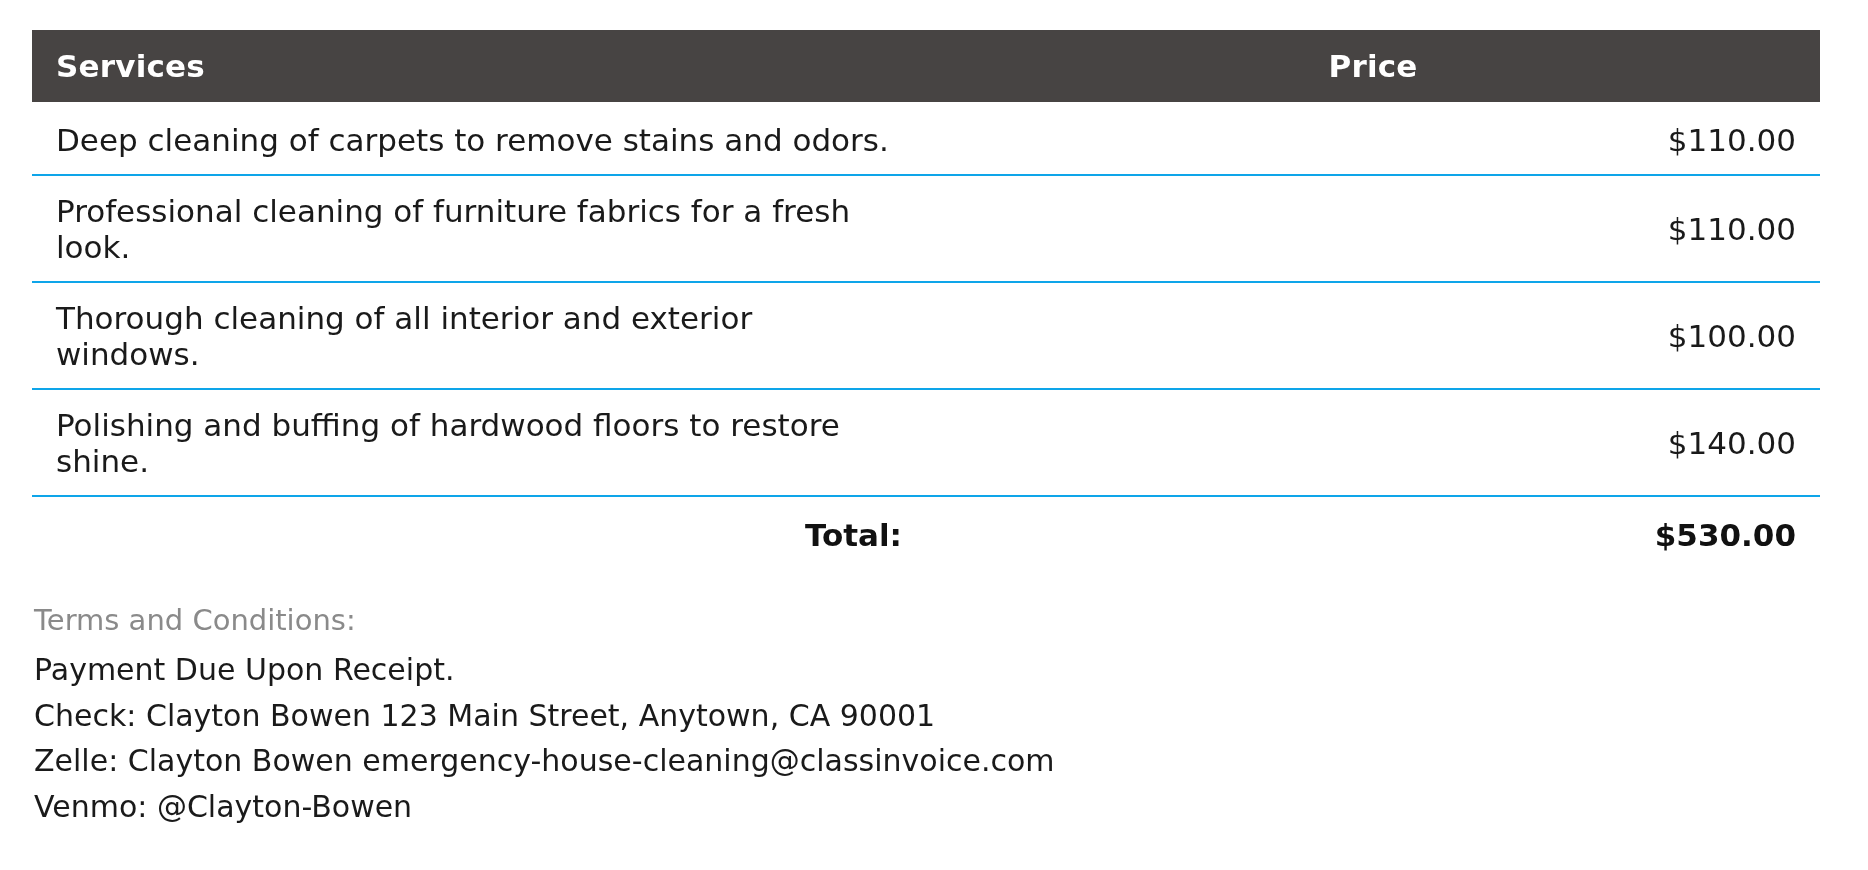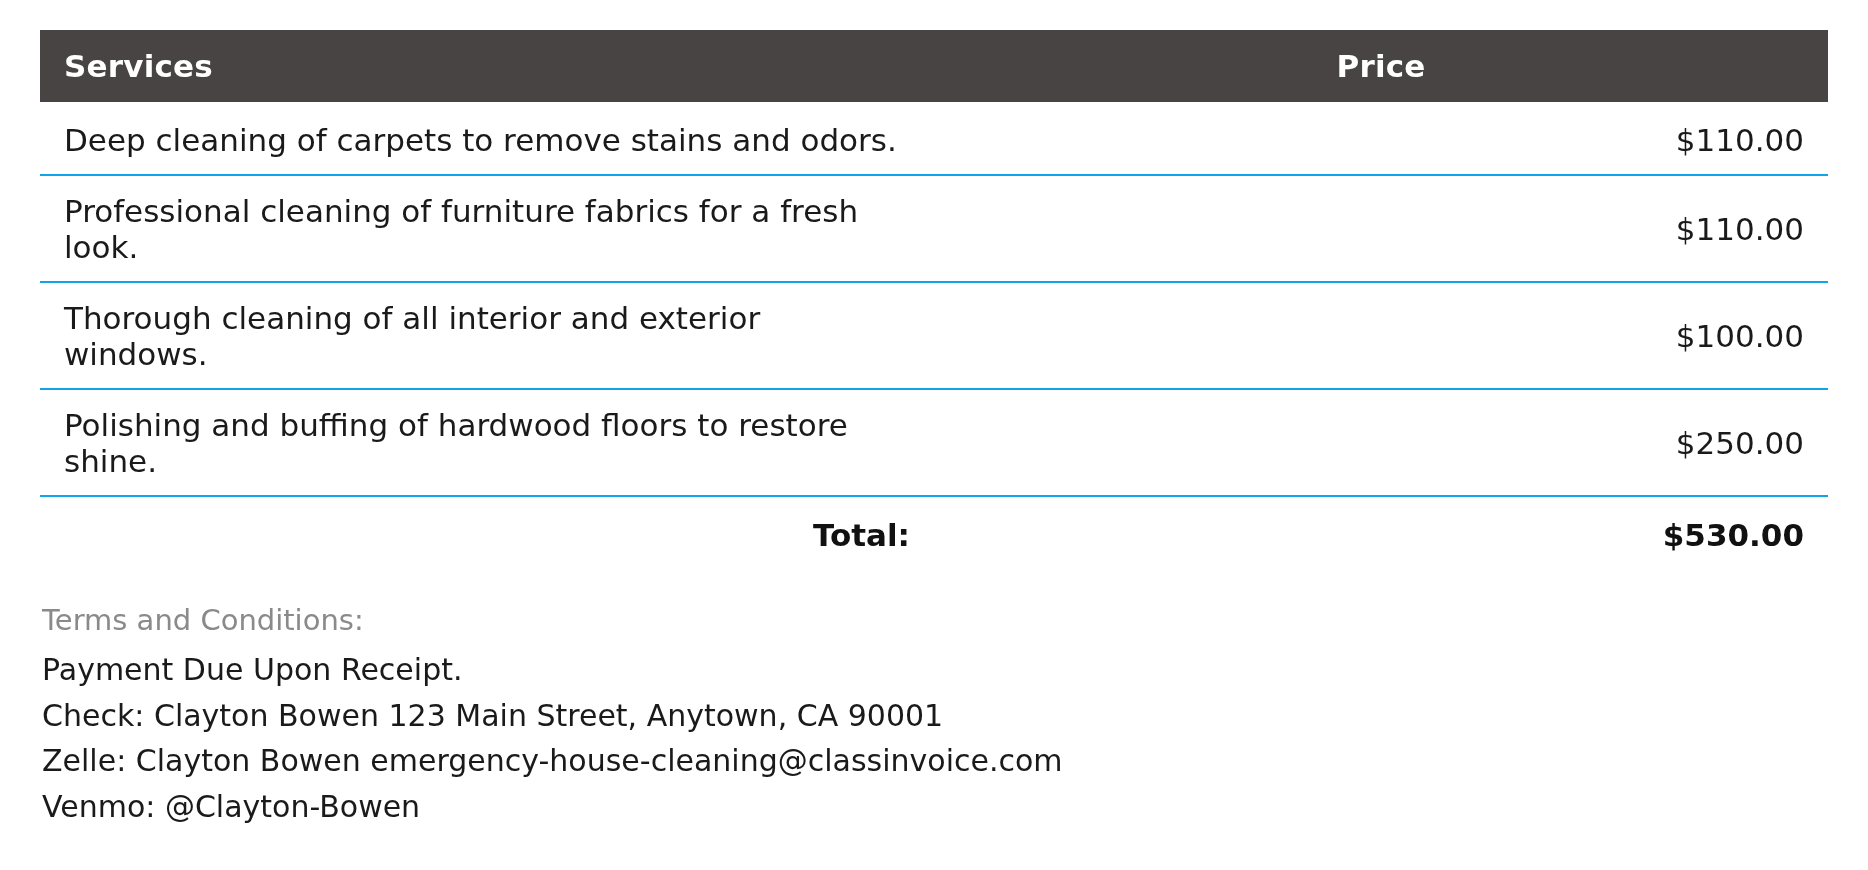--- a/index.html
+++ b/index.html
@@ -11,21 +11,21 @@
     width: 1868px;
     height: 870px;
     font-family: "DejaVu Sans", sans-serif;
     color: #111111;
     overflow: hidden;
   }
   .page {
     box-sizing: border-box;
     width: 1868px;
     height: 870px;
-    padding: 30px 40px 0 40px;
+    padding: 30px 40px 0 32px;
   }
   .invoice-table {
     width: 1788px;
     border-collapse: collapse;
     table-layout: fixed;
   }
   .invoice-table thead th {
     background: #474443;
     color: #ffffff;
     font-size: 31px;
@@ -107,21 +107,21 @@
       <tr>
         <td class="cell-service">Professional cleaning of furniture fabrics for a fresh look.</td>
         <td class="cell-price">$110.00</td>
       </tr>
       <tr>
         <td class="cell-service">Thorough cleaning of all interior and exterior windows.</td>
         <td class="cell-price">$100.00</td>
       </tr>
       <tr>
         <td class="cell-service">Polishing and buffing of hardwood floors to restore shine.</td>
-        <td class="cell-price">$250.00</td>
+        <td class="cell-price">$140.00</td>
       </tr>
     </tbody>
     <tfoot>
       <tr>
         <td class="total-label">Total:</td>
         <td class="total-value">$530.00</td>
       </tr>
     </tfoot>
   </table>
 

